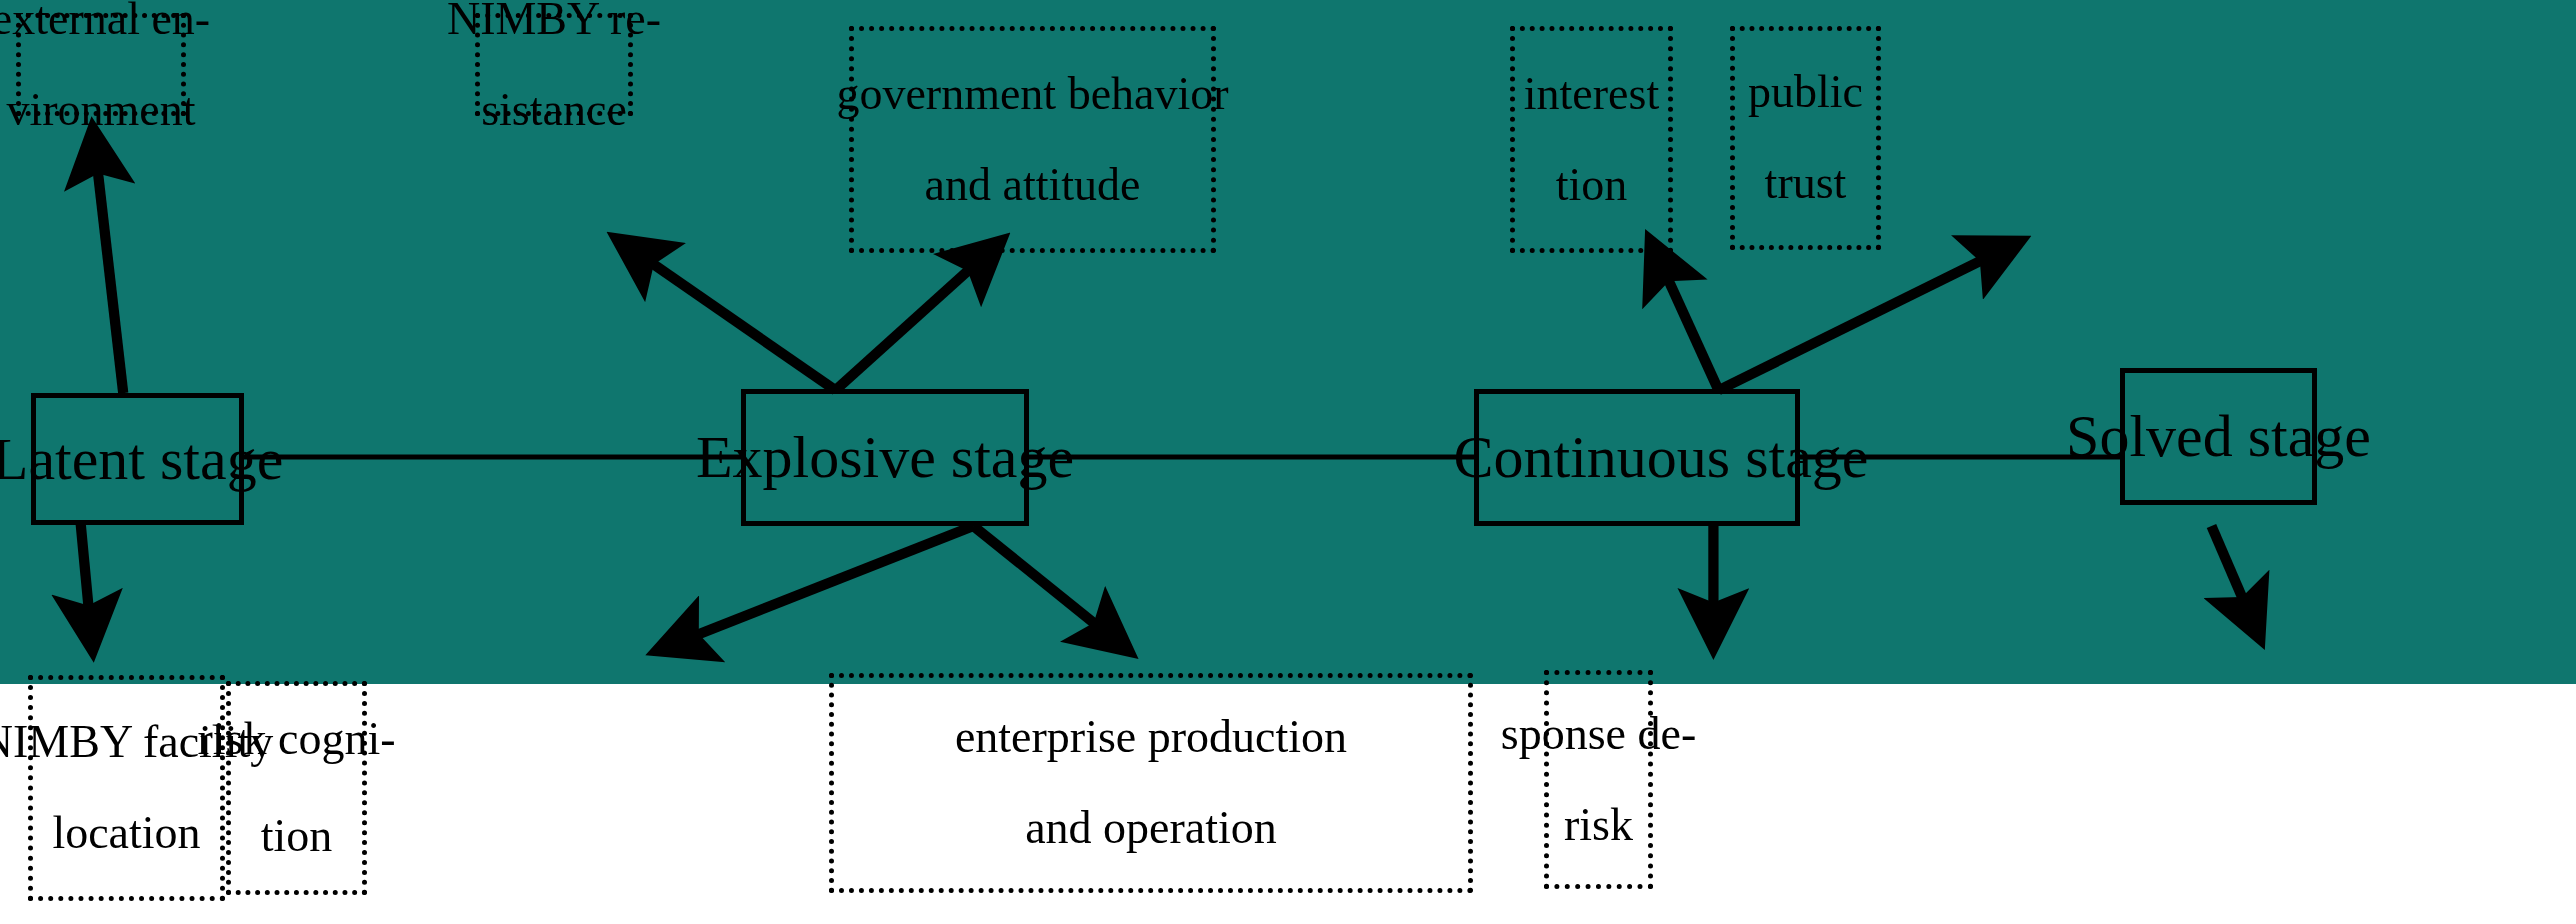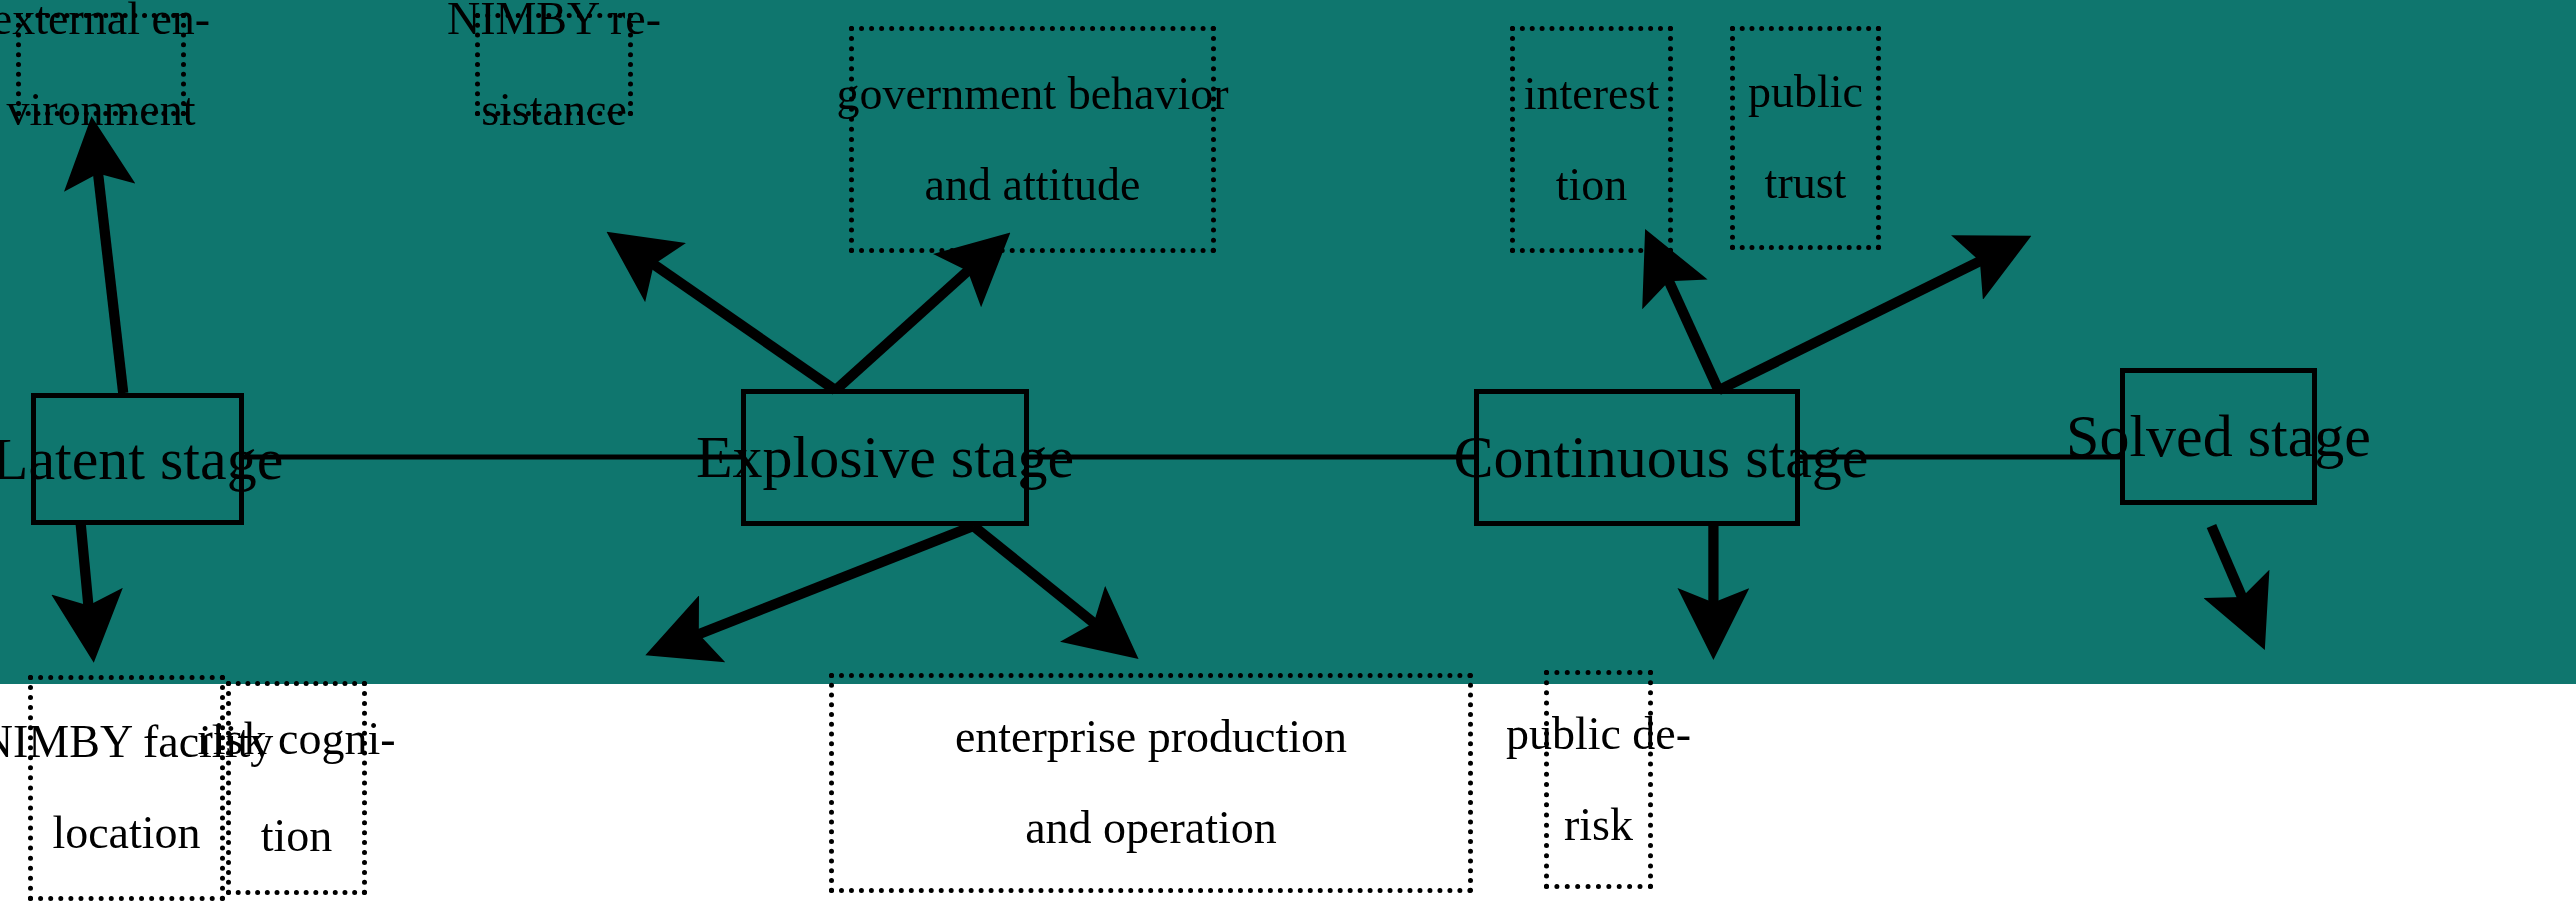--- a/index.html
+++ b/index.html
@@ -140,19 +140,19 @@
     <span class="line">risk cogni-</span>
     <span class="line">tion</span>
   </div>
 
   <div class="node factor two-line" style="left:829px; top:673px; width:644px; height:220px;">
     <span class="line">enterprise production</span>
     <span class="line">and operation</span>
   </div>
 
   <div class="node factor two-line" style="left:1544px; top:670px; width:109px; height:219px;">
-    <span class="line">public de-</span>
+    <span class="line">sponse de-</span>
     <span class="line">risk</span>
   </div>
 
 
 </div>
 
 
 </body></html>

